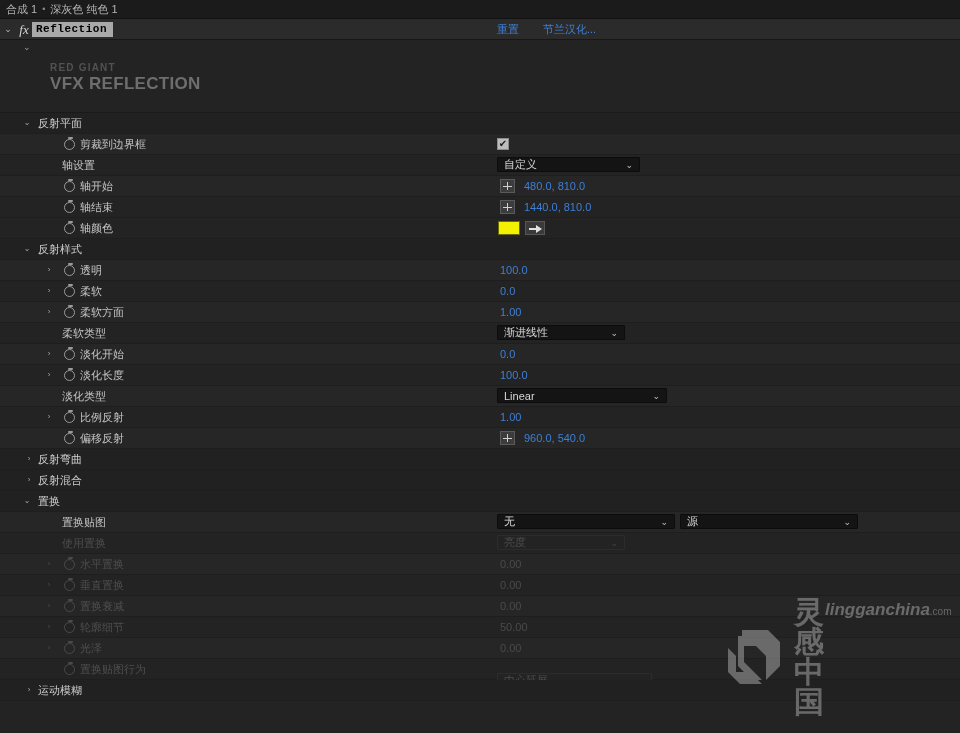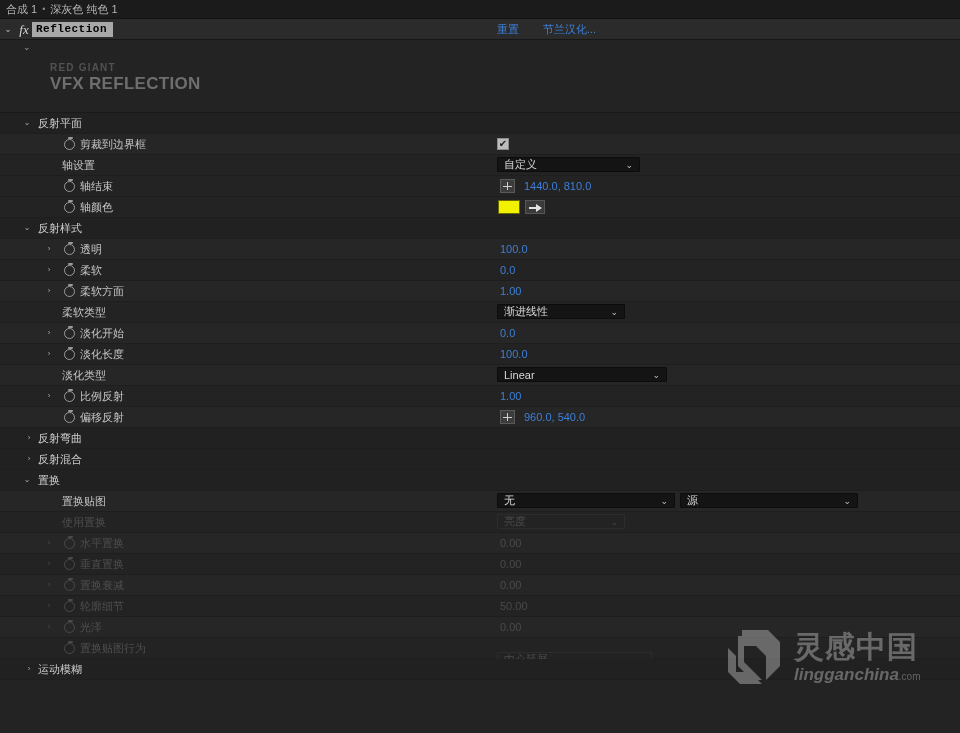--- a/index.html
+++ b/index.html
@@ -116,21 +116,21 @@
     content:"";position:absolute;left:10px;top:3px;width:0;height:0;
     border-left:6px solid #e2e2e2;border-top:4px solid transparent;border-bottom:4px solid transparent;
   }
 
   
   .watermark{
     position:absolute;left:722px;top:618px;width:222px;height:78px;
     opacity:.42;pointer-events:none;display:flex;align-items:center;gap:8px;
   }
   .wm-mark{width:64px;height:62px;flex:none;}
-  .wm-text{display:flex;flex-direction:column;line-height:1;}
+  .wm-text{display:flex;flex-direction:row;line-height:1;}
   .wm-cn{font-size:30px;font-weight:bold;color:#c9c9c9;letter-spacing:1px;}
   .wm-en{font-size:17px;font-weight:bold;font-style:italic;color:#c9c9c9;margin-top:4px;}
   .wm-en .dotcom{font-style:normal;font-weight:normal;font-size:10px;color:#bdbdbd;}
 </style>
 </head>
 <body>
 
 <div class="panel">
 
   <div class="compbar">
@@ -167,20 +167,26 @@
   </div>
 
   <div class="row">
     <span class="label paramlabel" style="left:62px">轴设置</span>
     <span class="select" style="left:497px;top:2px;width:143px">
       <span>自定义</span>
       <span class="caret">⌄</span>
     </span>
   </div>
 
+  <div class="row alt">
+    <span class="stopwatch" style="left:64px"></span>
+    <span class="label paramlabel" style="left:80px">轴开始</span>
+    <span class="xy-ic"></span>
+    <span class="val" style="left:524px">480.0, 810.0</span>
+  </div>
 
   <div class="row">
     <span class="stopwatch" style="left:64px"></span>
     <span class="label paramlabel" style="left:80px">轴结束</span>
     <span class="xy-ic"></span>
     <span class="val" style="left:524px">1440.0, 810.0</span>
   </div>
 
 
   <div class="row">

